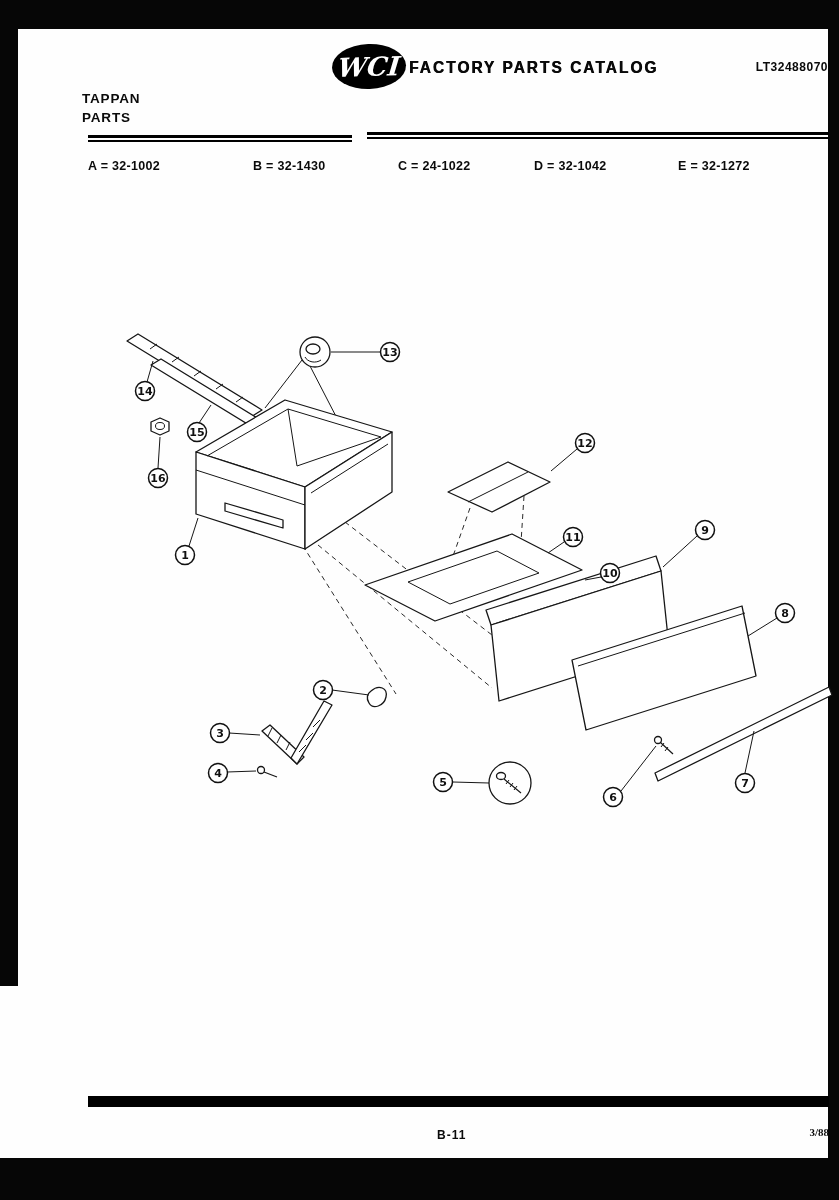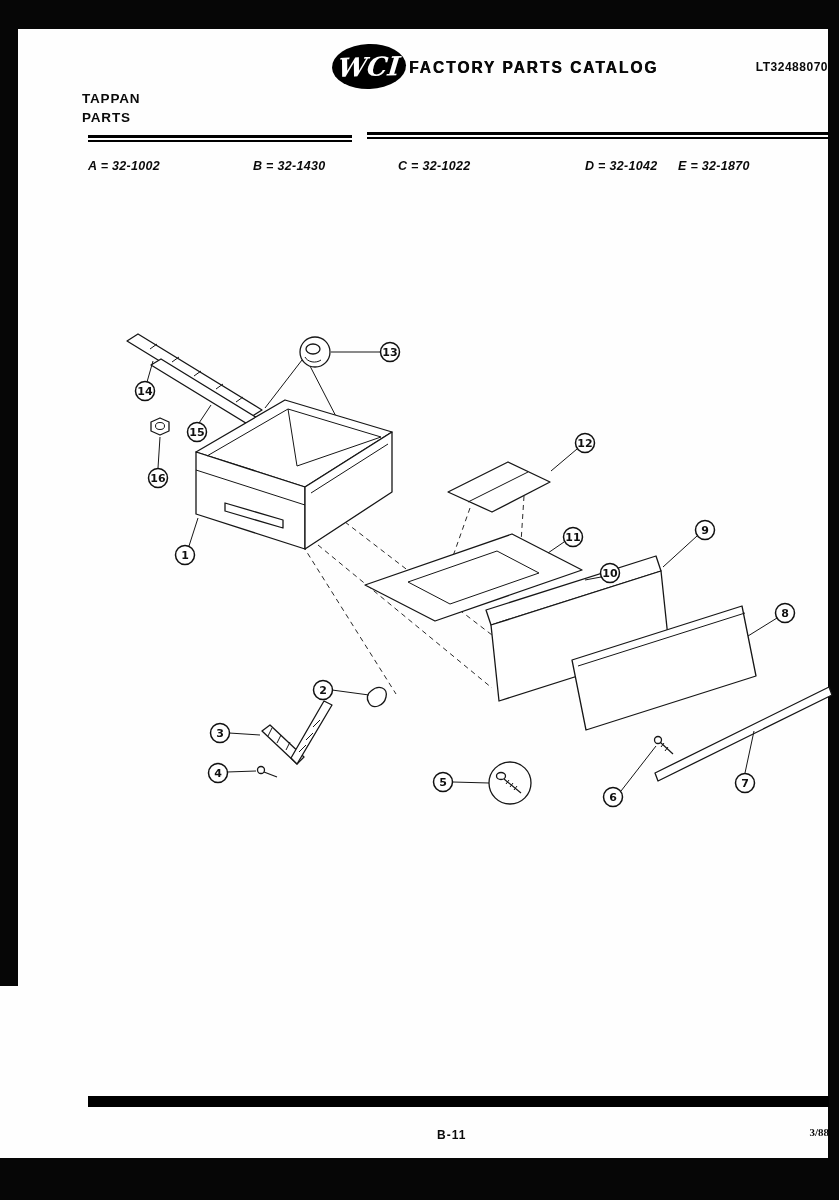--- a/index.html
+++ b/index.html
@@ -24,24 +24,24 @@
   .catalog-title{left:409px;top:58px;font-size:15.5px;font-weight:700;letter-spacing:2px;
         transform:scaleY(1.1);transform-origin:left top;text-shadow:0.5px 0 0 #000;}
   .doc-number{left:736px;top:60px;width:92px;font-size:12px;font-weight:700;
         letter-spacing:.5px;text-align:right;}
 
   .rule{position:absolute;height:3px;background:#000;}
   .rule::after{content:"";position:absolute;left:0;right:0;top:5px;height:2px;background:#000;}
   #rule-left{left:88px;top:135px;width:264px;}
   #rule-right{left:367px;top:132px;width:462px;}
 
-  .models{left:0;top:159px;width:839px;height:16px;font-size:12.5px;font-weight:700;letter-spacing:.3px;font-style:italic;}
+  .models{left:0;top:159px;width:839px;height:16px;font-size:12.5px;font-weight:700;letter-spacing:.3px;}
   .models span{position:absolute;top:0;white-space:nowrap;}
   #model-a{left:88px;} #model-b{left:253px;} #model-c{left:398px;}
-  #model-d{left:569px;padding-left:16px;} #model-e{left:678px;}
+  #model-d{left:518px;padding-left:16px;} #model-e{left:678px;}
 
   #diagram{left:0;top:0;width:839px;height:1200px;}
   .part{fill:#fff;stroke:#161616;stroke-width:1.3;stroke-linejoin:round;}
   .ln{stroke:#161616;stroke-width:1.2;fill:none;}
   .thin{stroke-width:1;}
   .dash{stroke:#2a2a2a;stroke-width:1;stroke-dasharray:5 4;fill:none;}
   .co circle{fill:#fff;stroke:#101010;stroke-width:1.5;}
   .co text{font:700 11px "DejaVu Sans",sans-serif;fill:#101010;text-anchor:middle;}
 
   .footer-bar{left:88px;top:1096px;width:741px;height:11px;background:#000;}
@@ -65,23 +65,23 @@
 </div>
 <div class="abs catalog-title">FACTORY PARTS CATALOG</div>
 <div class="abs doc-number">LT32488070</div>
 
 <div class="rule" id="rule-left"></div>
 <div class="rule" id="rule-right"></div>
 
 <div class="abs models">
   <span id="model-a">A = 32-1002</span>
   <span id="model-b">B = 32-1430</span>
-  <span id="model-c">C = 32-1022</span>
+  <span id="model-c">C = 24-1022</span>
   <span id="model-d">D = 32-1042</span>
-  <span id="model-e">E = 32-1870</span>
+  <span id="model-e">E = 32-1272</span>
 </div>
 
 <svg id="diagram" class="abs" viewBox="0 0 839 1200" xmlns="http://www.w3.org/2000/svg">
 
   <g>
     <line class="dash" x1="318" y1="545" x2="492" y2="688"></line>
     <line class="dash" x1="345" y1="522" x2="505" y2="645"></line>
     <line class="dash" x1="298" y1="538" x2="396" y2="694"></line>
     <line class="dash" x1="470" y1="508" x2="446" y2="576"></line>
     <line class="dash" x1="524" y1="496" x2="520" y2="558"></line>

